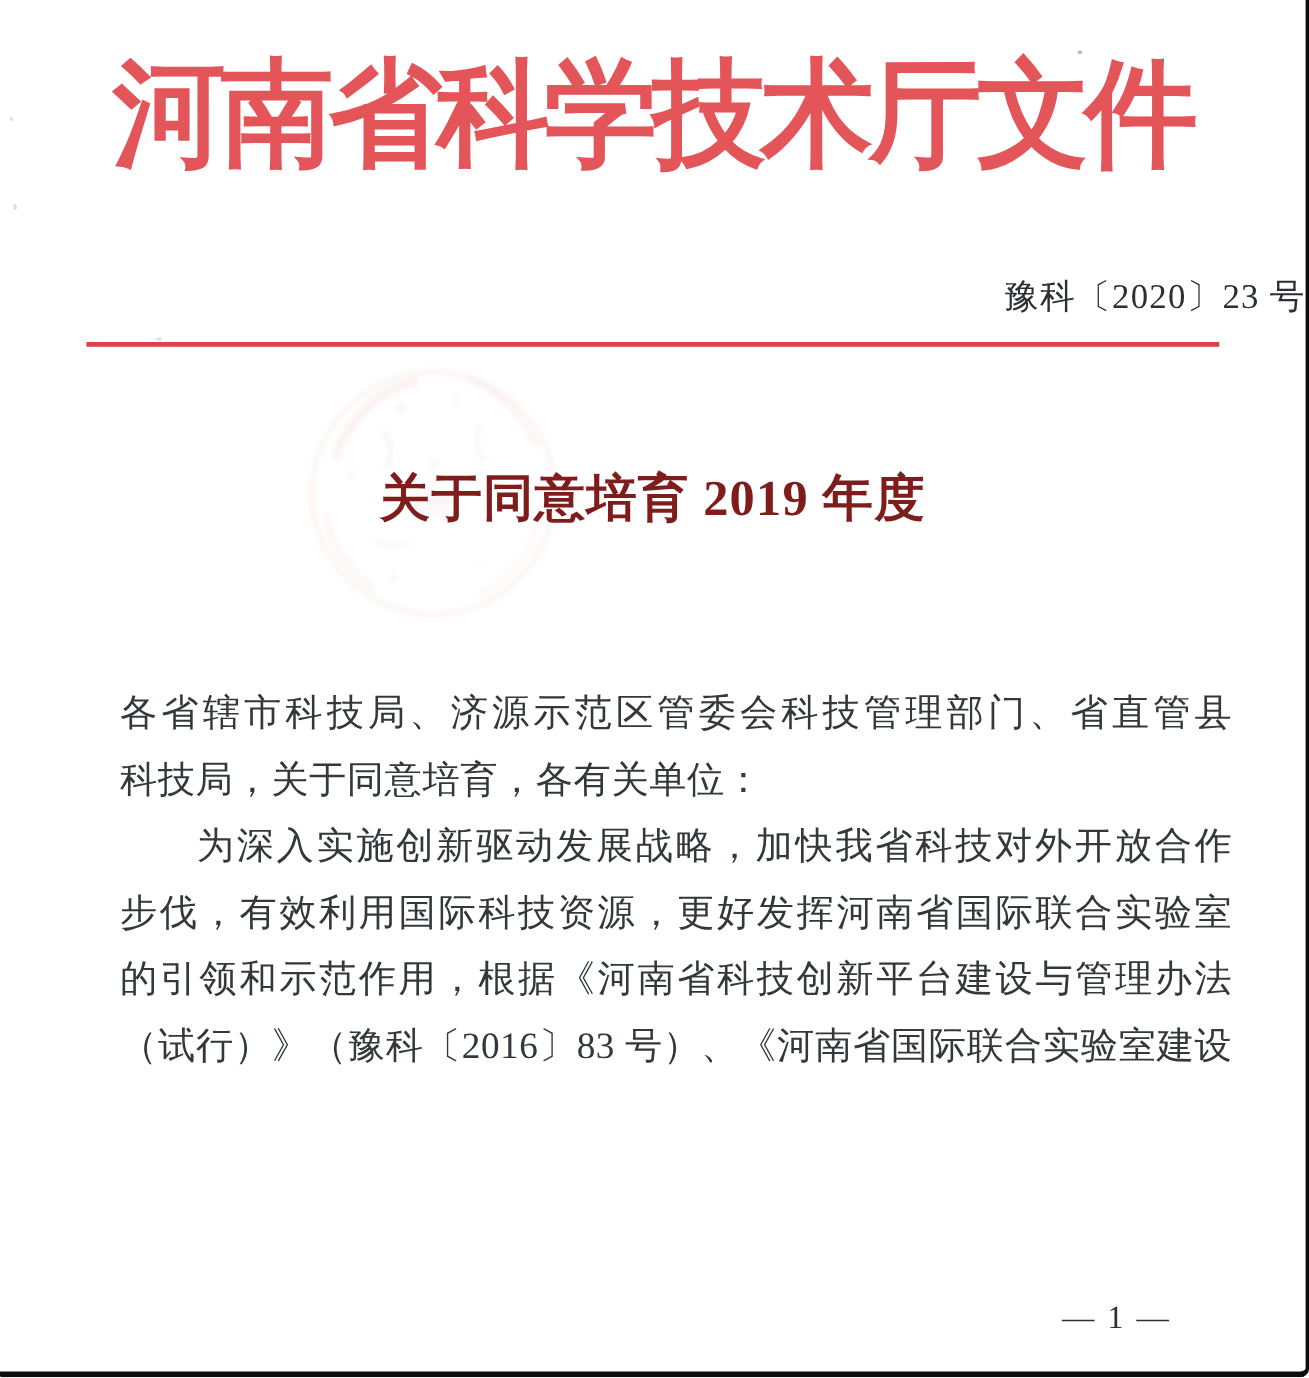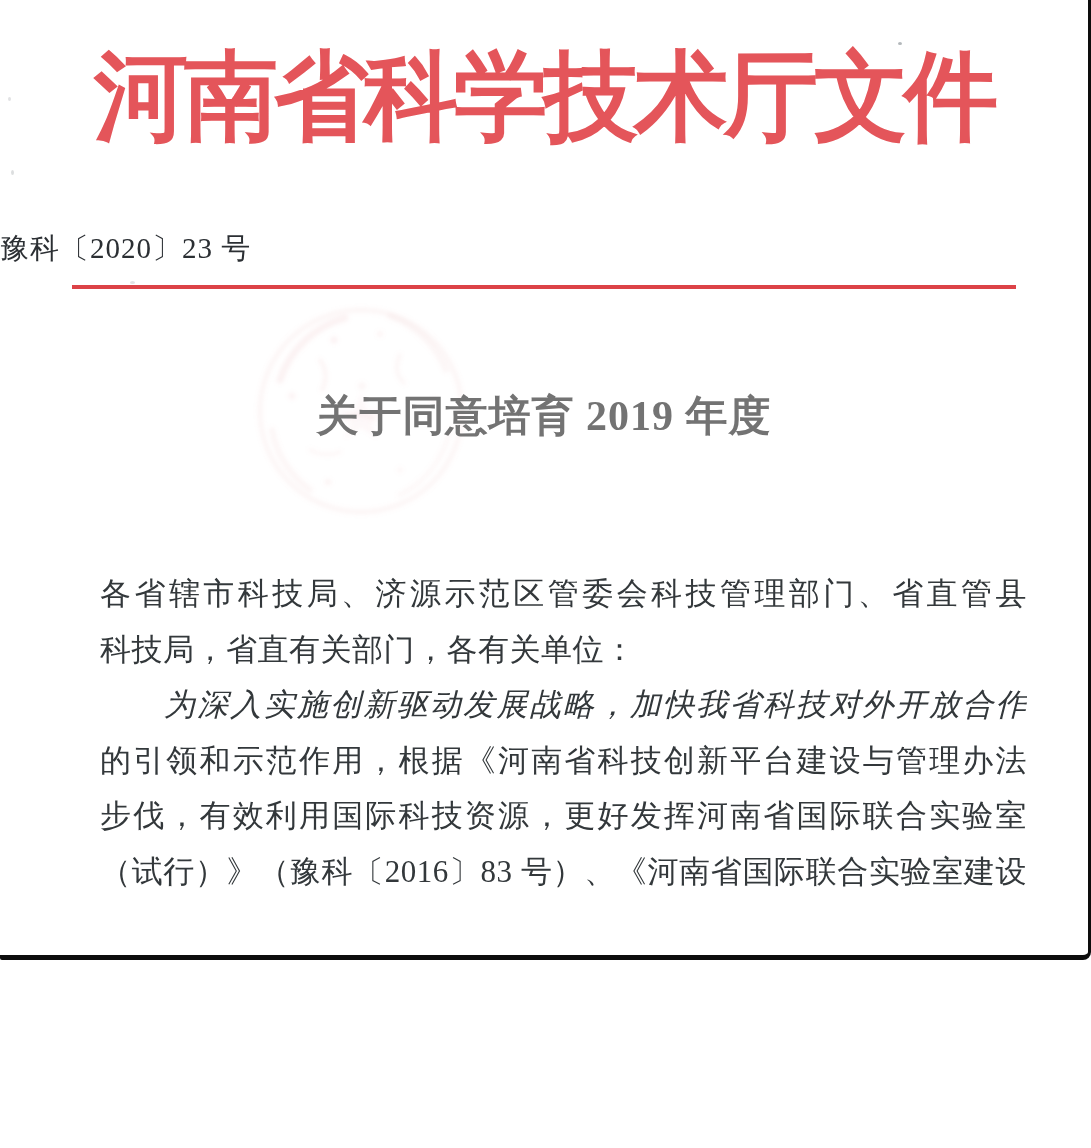--- a/index.html
+++ b/index.html
@@ -3,21 +3,21 @@
 <meta charset="utf-8">
 <style>
   * { margin: 0; padding: 0; box-sizing: border-box; }
   html, body { background: #ffffff; }
   body {
     font-family: "Liberation Serif", "DejaVu Serif", serif;
     width: 1091px; height: 1148px; overflow: hidden;
   }
   .page {
     position: relative;
-    width: 1091px; height: 960px;
+    width: 1091px; height: 1148px;
     background: #ffffff;
     border-right: 3px solid #0d0d0d;
     border-bottom: 5px solid #0d0d0d;
     border-radius: 0 0 8px 2px;
     overflow: hidden;
   }
   
   .masthead {
     position: absolute; top: 34px; left: 0; right: 0;
     text-align: center;
@@ -25,42 +25,42 @@
     font-weight: bold;
     letter-spacing: -4px;
     color: #e4555a;
     transform: scaleY(1.04);
     transform-origin: top center;
     white-space: nowrap;
   }
   
   .doc-number {
     position: absolute; top: 228px; left: 0; right: 0;
-    text-align: left;
+    text-align: right;
     font-size: 29px; line-height: 40px;
     color: #2b2f33;
     letter-spacing: 1px;
   }
   
   .red-rule {
     position: absolute; top: 285px; left: 72px;
     width: 944px; height: 4px;
     background: #dc4247;
   }
   
   .seal {
     position: absolute; top: 300px; left: 250px;
     width: 222px; height: 222px;
     pointer-events: none;
   }
   
   .title-block {
     position: absolute; top: 388px; left: 0; right: 0;
     text-align: center;
-    color: #737373;
+    color: #7f1d1d;
     font-weight: bold;
     font-size: 42px; line-height: 57px;
     letter-spacing: 1px;
     white-space: nowrap;
   }
   
   .body-text {
     position: absolute; top: 566px; left: 100px;
     width: 927px;
     color: #33383b;
@@ -71,21 +71,21 @@
     height: 55.5px; line-height: 55.5px;
     white-space: nowrap;
   }
   .body-text .l-full {
     text-align: justify;
     text-align-last: justify;
     white-space: normal;
     overflow: hidden;
   }
   .body-text .l-end { text-align: left; }
-  .body-text .l-indent { padding-left: 64px; font-style: italic; }
+  .body-text .l-indent { padding-left: 64px; }
   
   .page-number {
     position: absolute; top: 1080px; right: 112px;
     font-size: 27px; line-height: 36px;
     color: #2e3234;
     letter-spacing: 2px;
     white-space: nowrap;
   }
   
   .speck { position: absolute; border-radius: 50%; background: #9aa0a4; }
@@ -135,24 +135,24 @@
   <div class="doc-number">豫科〔2020〕23 号</div>
 
   <div class="red-rule"></div>
 
   <div class="title-block">
     <div>关于同意培育 2019 年度</div>
   </div>
 
   <div class="body-text">
     <div class="line l-full">各省辖市科技局、济源示范区管委会科技管理部门、省直管县（市）</div>
-    <div class="line l-end">科技局，省直有关部门，各有关单位：</div>
+    <div class="line l-end">科技局，关于同意培育，各有关单位：</div>
     <div class="line l-full l-indent">为深入实施创新驱动发展战略，加快我省科技对外开放合作</div>
+    <div class="line l-full">步伐，有效利用国际科技资源，更好发挥河南省国际联合实验室</div>
     <div class="line l-full">的引领和示范作用，根据《河南省科技创新平台建设与管理办法</div>
-    <div class="line l-full">步伐，有效利用国际科技资源，更好发挥河南省国际联合实验室</div>
     <div class="line l-full">（试行）》（豫科〔2016〕83 号）、《河南省国际联合实验室建设与</div>
   </div>
 
   <div class="page-number">— 1 —</div>
 
   <div class="speck s1"></div>
   <div class="speck s2"></div>
   <div class="speck s3"></div>
   <div class="speck s4"></div>
 

